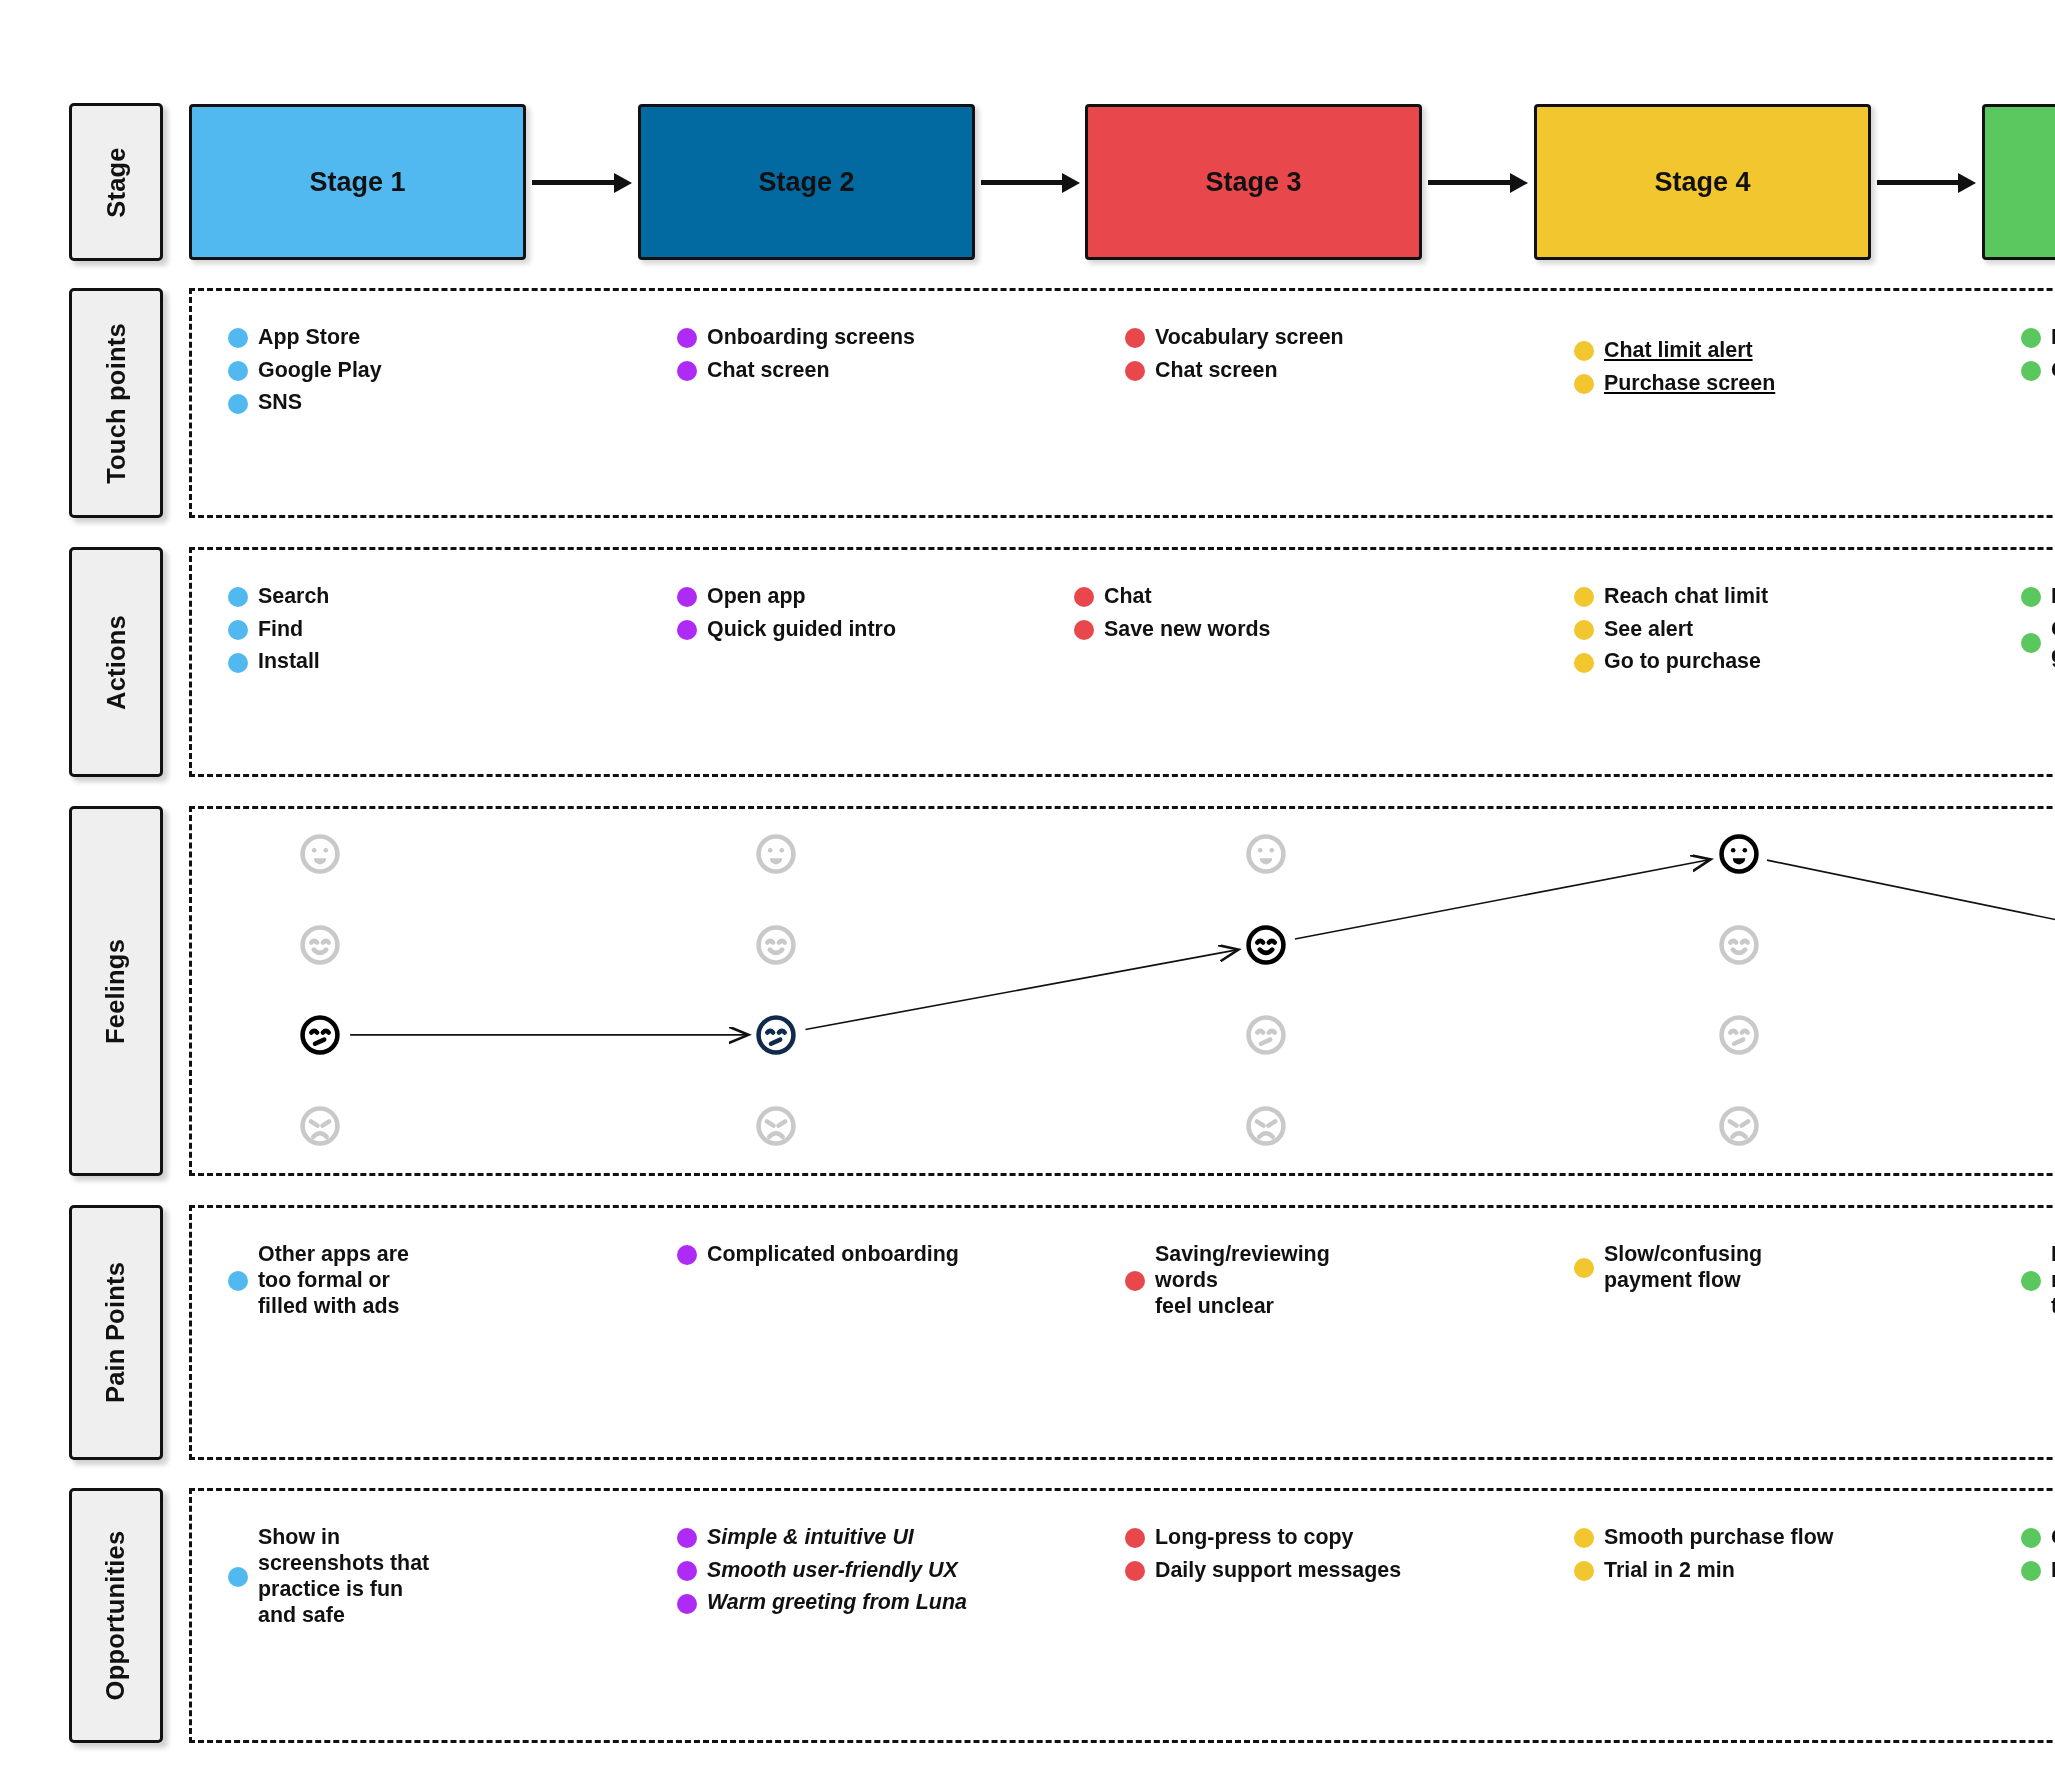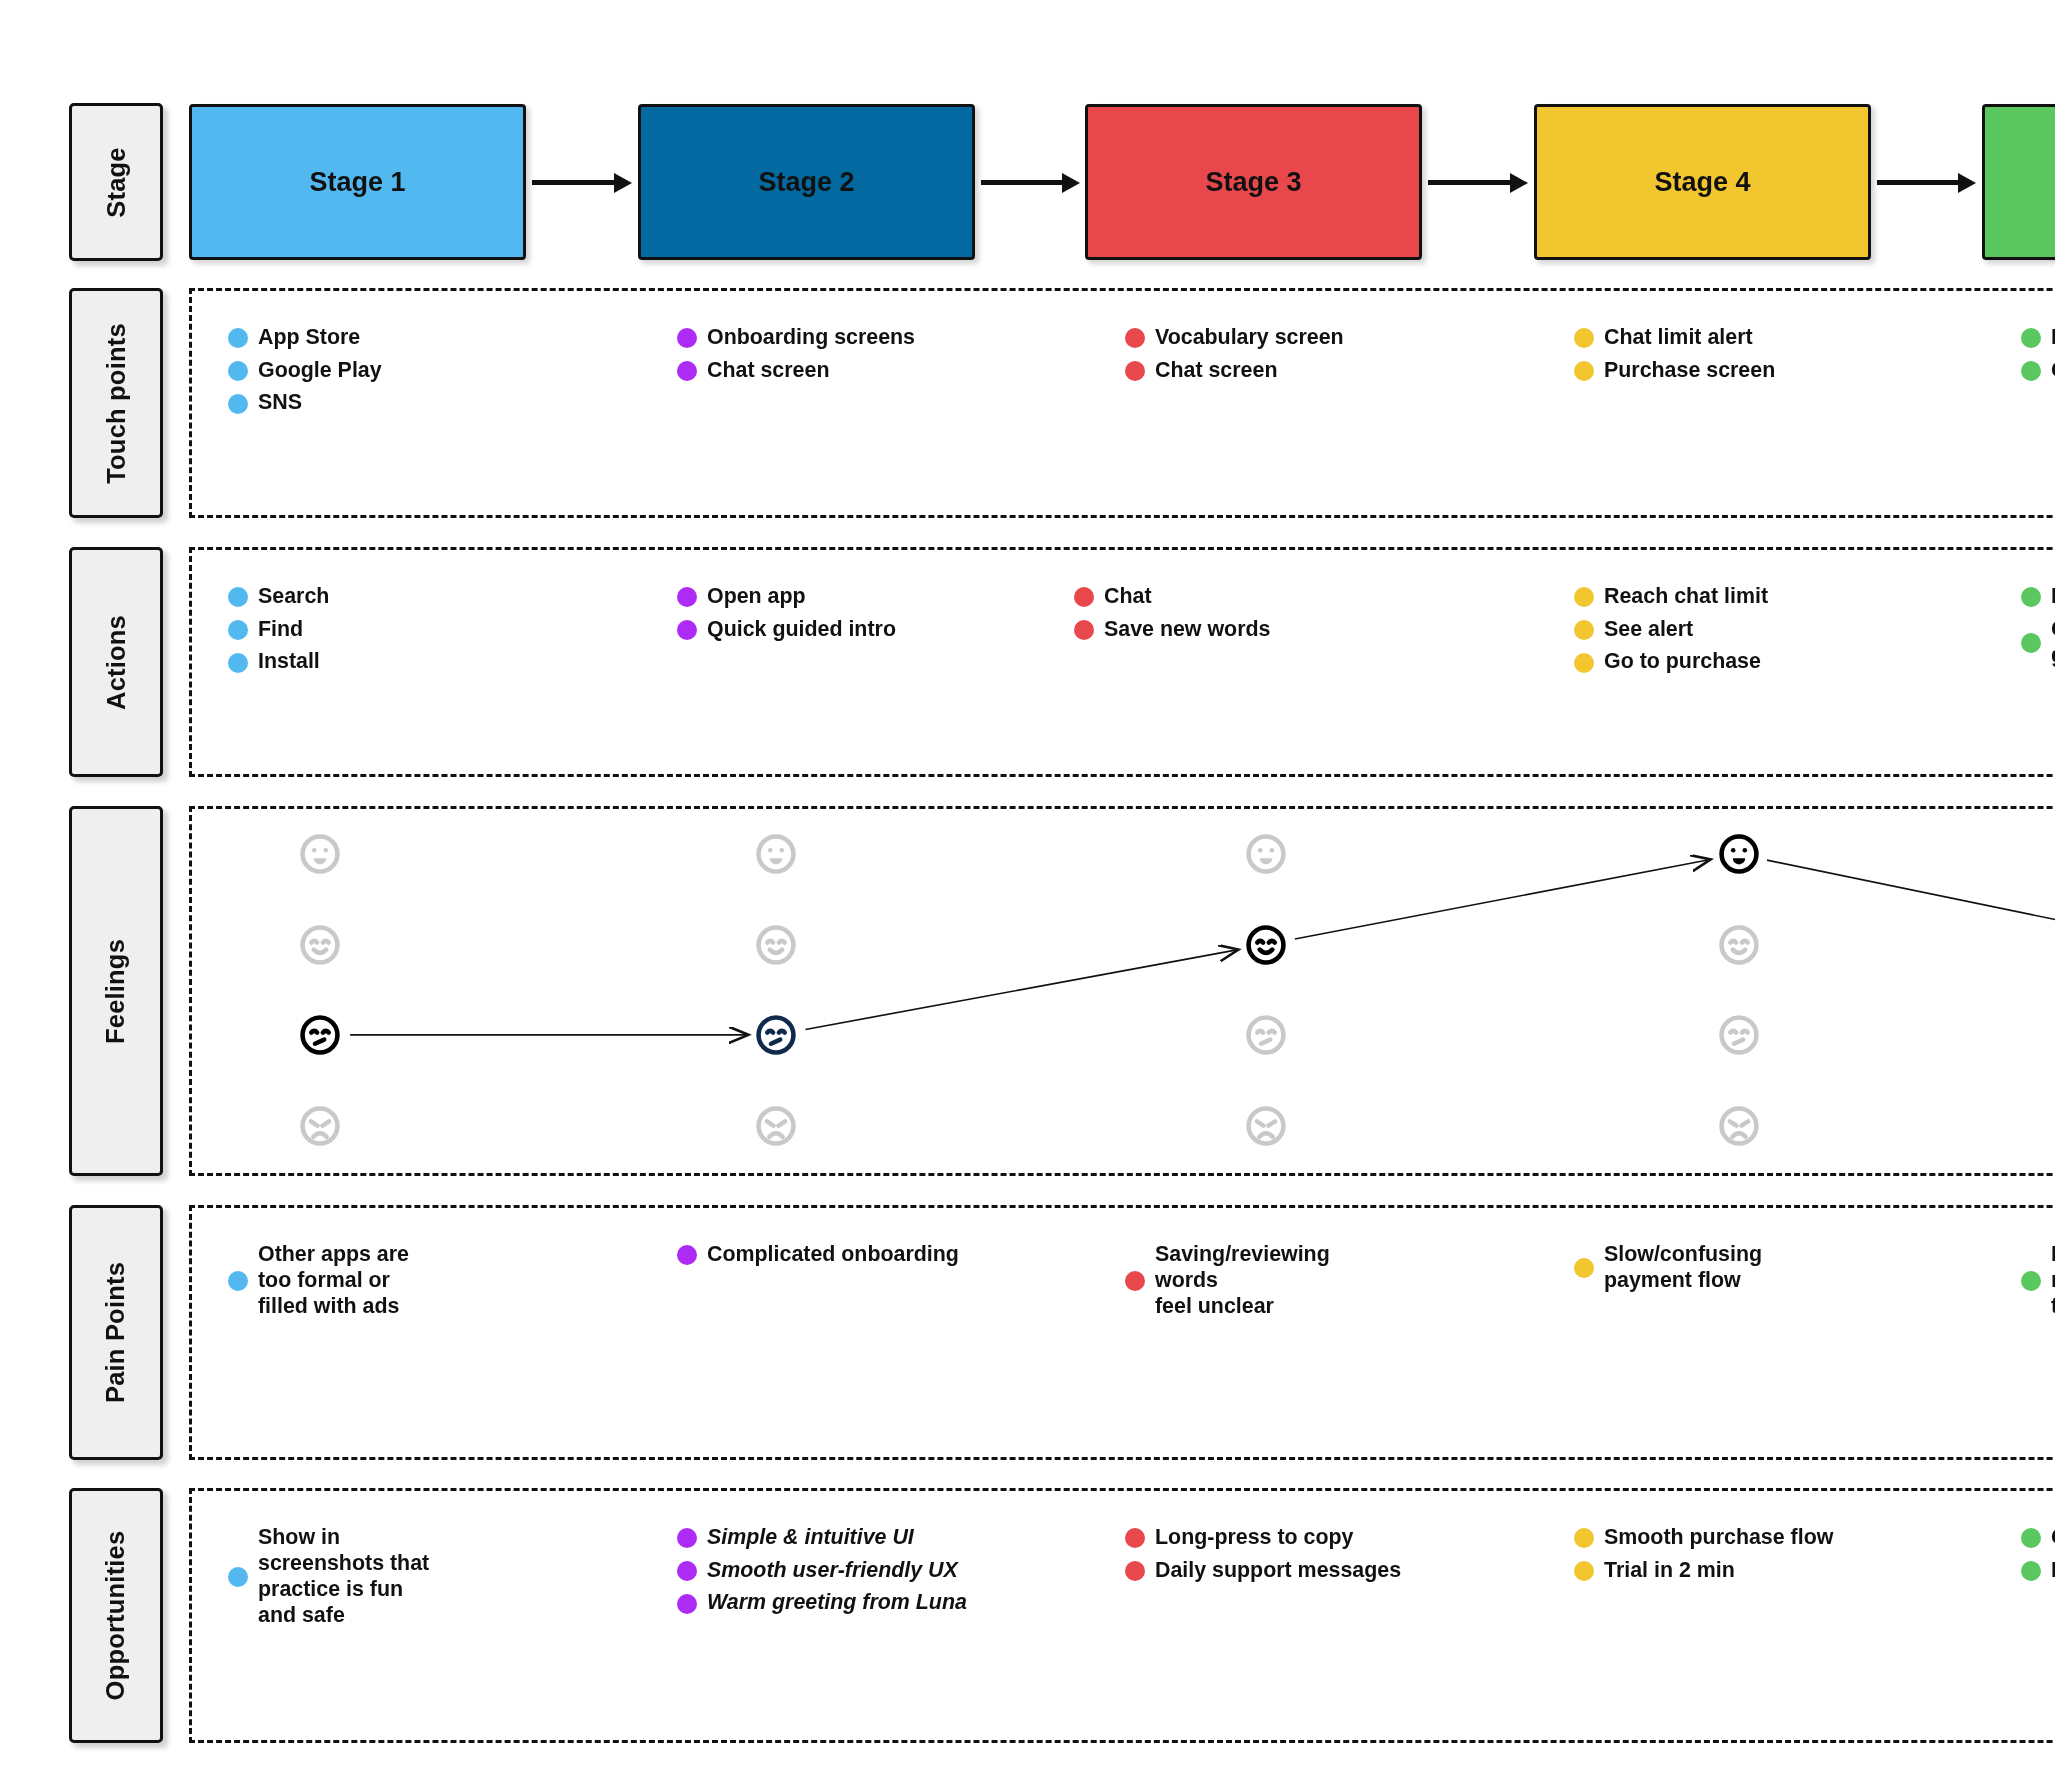--- a/index.html
+++ b/index.html
@@ -137,21 +137,21 @@
         <div class="cell" style="left: 933px; top: 33px; width: 415px;">
           <div class="bullet">
             <div class="dot" style="background: rgb(232, 71, 75);"></div>
             <div class="btxt">Vocabulary screen</div>
           </div>
           <div class="bullet">
             <div class="dot" style="background: rgb(232, 71, 75);"></div>
             <div class="btxt">Chat screen</div>
           </div>
         </div>
-        <div class="cell" style="left: 1382px; top: 33px; width: 415px;">
+        <div class="cell" style="left: 1382px; top: 46px; width: 415px; text-decoration: underline;">
           <div class="bullet">
             <div class="dot" style="background: rgb(242, 198, 46);"></div>
             <div class="btxt">Chat limit alert</div>
           </div>
           <div class="bullet">
             <div class="dot" style="background: rgb(242, 198, 46);"></div>
             <div class="btxt">Purchase screen</div>
           </div>
         </div>
         <div class="cell" style="left: 1829px; top: 33px; width: 415px;">

